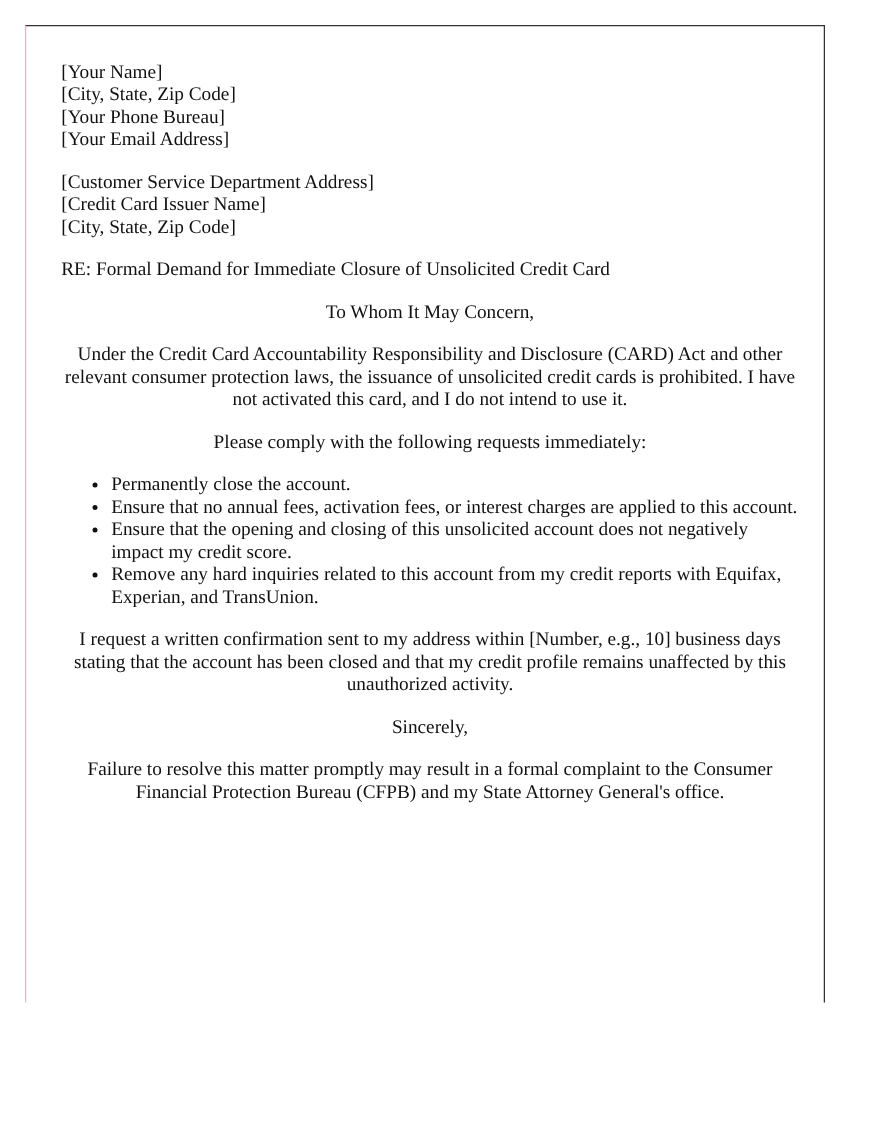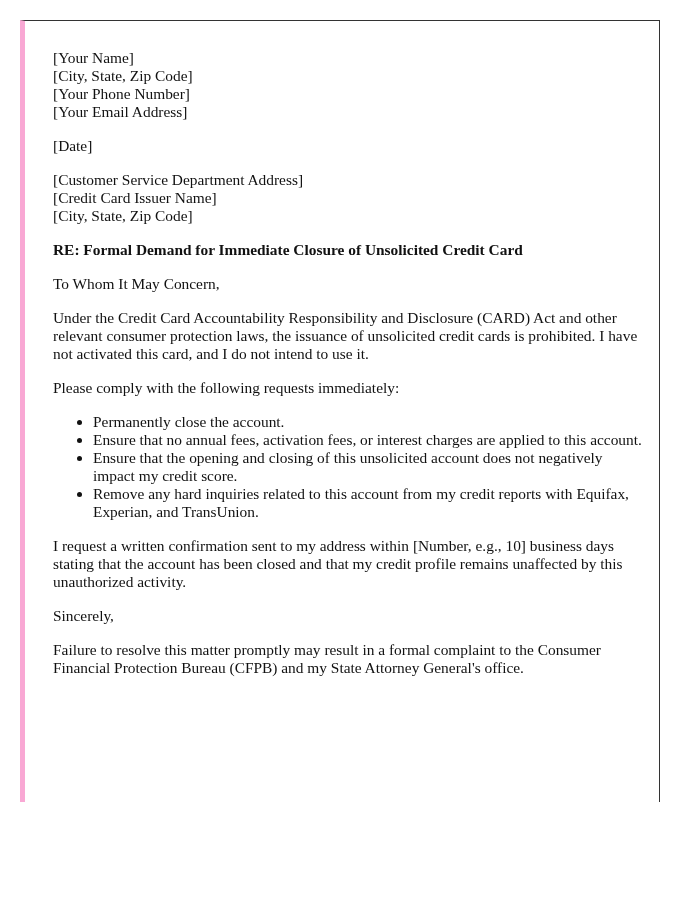--- a/index.html
+++ b/index.html
@@ -15,59 +15,56 @@
     font-family: "Liberation Serif", "DejaVu Serif", serif;
     color: #111111;
   }
   .page {
     position: absolute;
     left: 20px;
     top: 20px;
     width: 640px;
     height: 782px;
     border-top: 1px solid #333333;
-    border-left: 5px solid #f9a8d4;
+    border-left: 1px solid #f9a8d4;
     border-right: 1px solid #333333;
     box-sizing: border-box;
     overflow: hidden;
   }
   .content {
     position: absolute;
     left: 28px;
     top: 28px;
     width: 590px;
     font-size: 15.4px;
     line-height: 18px;
   }
   .block { margin: 0 0 16px 0; }
   .line { display: block; white-space: nowrap; }
-  .subject { font-weight: bold; }
-  p { margin: 0 0 16px 0; }
+  .subject { font-weight: normal; }
+  p { margin: 0 0 16px 0; text-align: center; }
   ul {
     margin: 0 0 16px 0;
     padding-left: 40px;
   }
   ul li { margin: 0; padding: 0; }
 </style>
 </head>
 <body>
 
 <div class="page">
   <div class="content">
 
     <div class="block">
       <span class="line">[Your Name]</span>
       <span class="line">[City, State, Zip Code]</span>
-      <span class="line">[Your Phone Number]</span>
+      <span class="line">[Your Phone Bureau]</span>
       <span class="line">[Your Email Address]</span>
     </div>
 
-    <div class="block">
-      <span class="line">[Date]</span>
-    </div>
 
     <div class="block">
       <span class="line">[Customer Service Department Address]</span>
       <span class="line">[Credit Card Issuer Name]</span>
       <span class="line">[City, State, Zip Code]</span>
     </div>
 
     <div class="block subject">
       <span class="line">RE: Formal Demand for Immediate Closure of Unsolicited Credit Card</span>
     </div>

